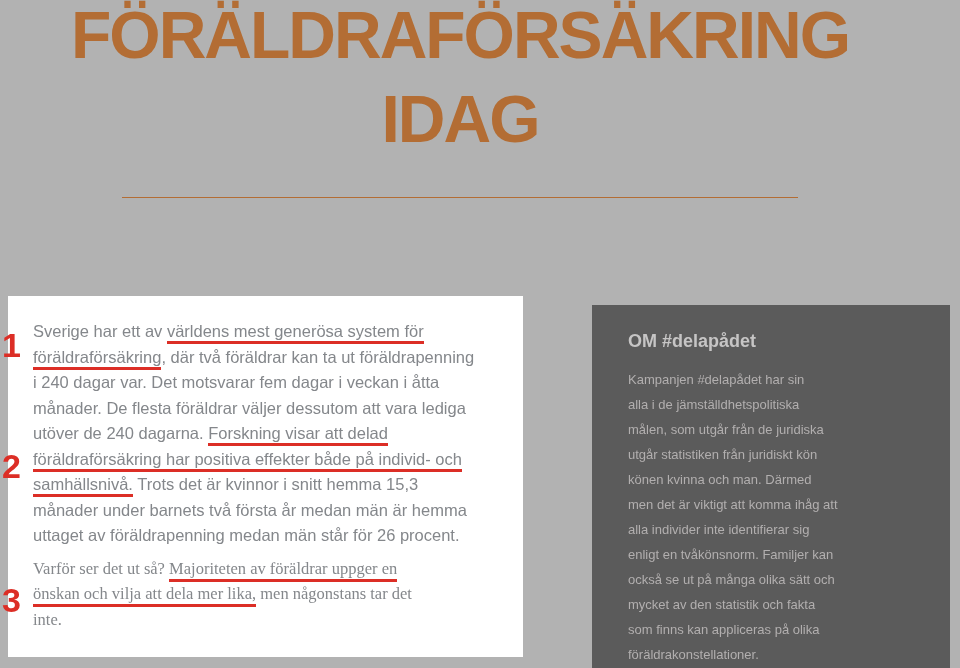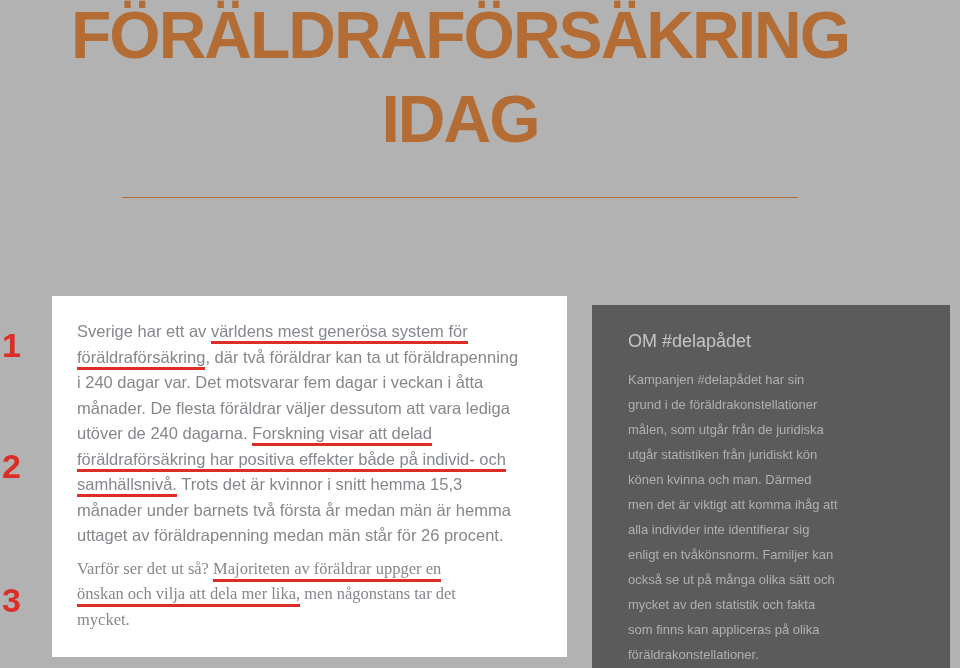--- a/index.html
+++ b/index.html
@@ -24,21 +24,20 @@
     font-size:66px;line-height:84px;letter-spacing:-2px;
   }
   .divider{
     position:absolute;top:197px;left:122px;width:676px;height:0;
     border-top:1px solid var(--accent,#b36d34);
   }
   .article-card{
     position:absolute;left:8px;top:296px;width:515px;height:361px;
     background:var(--card-bg,#fff);box-sizing:border-box;
     padding:23px 8px 0 25px;
-    margin-left:44px;
   }
   .para{margin:0;}
   .para + .para{margin-top:7px;font-family:Liberation Serif, serif;}
   .tline{
     font-size:16.5px;line-height:25.5px;color:var(--body-text,#84878b);
     white-space:nowrap;
   }
   .u{
     border-bottom:3px solid var(--red,#dc2e26);
     padding-bottom:1px;
@@ -50,21 +49,21 @@
   }
   #marker-1{top:328px;}
   #marker-2{top:449px;}
   #marker-3{top:583px;}
   .sidebar-card{
     position:absolute;left:592px;top:305px;width:358px;height:363px;
     background:var(--sidebar-bg,#5b5b5b);box-sizing:border-box;
     padding:24px 30px 0 36px;
   }
   .sidebar-title{
-    margin:0 0 14px 0;font-size:18px;line-height:24px;font-weight:normal;
+    margin:0 0 14px 0;font-size:18px;line-height:24px;font-weight:bold;
     color:var(--sidebar-title,#c6c5c5);
   }
   .sb-line{
     margin:0;font-size:13px;line-height:25px;
     color:var(--sidebar-text,#b2afaf);white-space:nowrap;
   }
 </style>
 </head>
 <body>
 
@@ -86,28 +85,28 @@
     <div class="tline"><span>månader. De flesta föräldrar väljer dessutom att vara lediga</span></div>
     <div class="tline"><span>utöver de 240 dagarna. </span><span class="u">Forskning visar att delad</span></div>
     <div class="tline"><span class="u">föräldraförsäkring har positiva effekter både på individ- och</span></div>
     <div class="tline"><span class="u">samhällsnivå.</span><span> Trots det är kvinnor i snitt hemma 15,3</span></div>
     <div class="tline"><span>månader under barnets två första år medan män är hemma</span></div>
     <div class="tline"><span>uttaget av föräldrapenning medan män står för 26 procent.</span></div>
   </div>
   <div class="para">
     <div class="tline"><span>Varför ser det ut så? </span><span class="u">Majoriteten av föräldrar uppger en</span></div>
     <div class="tline"><span class="u">önskan och vilja att dela mer lika,</span><span> men någonstans tar det</span></div>
-    <div class="tline"><span>mycket.</span></div>
+    <div class="tline"><span>inte.</span></div>
   </div>
 </div>
 
 <div class="sidebar-card">
   <h2 class="sidebar-title">OM #delapådet</h2>
   <p class="sb-line">Kampanjen #delapådet har sin</p>
-  <p class="sb-line">grund i de föräldrakonstellationer</p>
+  <p class="sb-line">alla i de jämställdhetspolitiska</p>
   <p class="sb-line">målen, som utgår från de juridiska</p>
   <p class="sb-line">utgår statistiken från juridiskt kön</p>
   <p class="sb-line">könen kvinna och man. Därmed</p>
   <p class="sb-line">men det är viktigt att komma ihåg att</p>
   <p class="sb-line">alla individer inte identifierar sig</p>
   <p class="sb-line">enligt en tvåkönsnorm. Familjer kan</p>
   <p class="sb-line">också se ut på många olika sätt och</p>
   <p class="sb-line">mycket av den statistik och fakta</p>
   <p class="sb-line">som finns kan appliceras på olika</p>
   <p class="sb-line">föräldrakonstellationer.</p>

